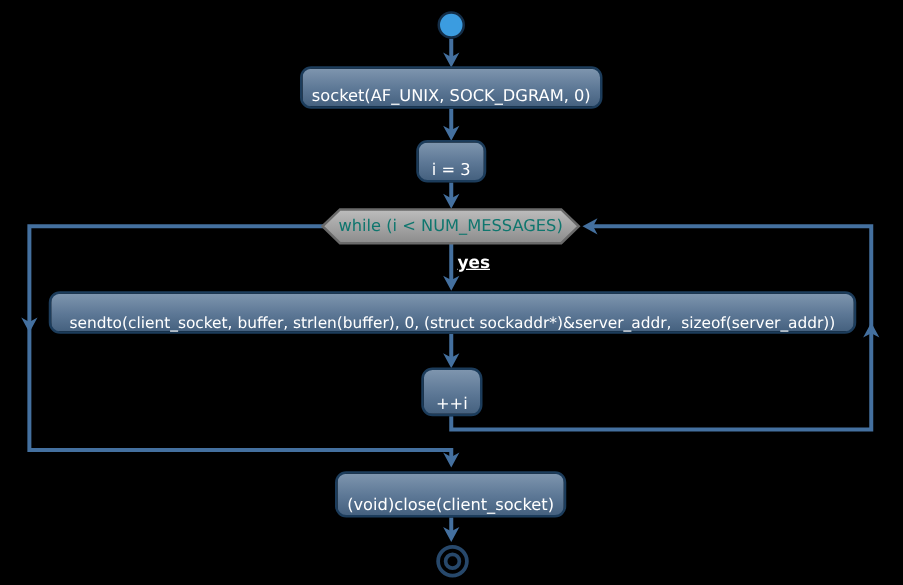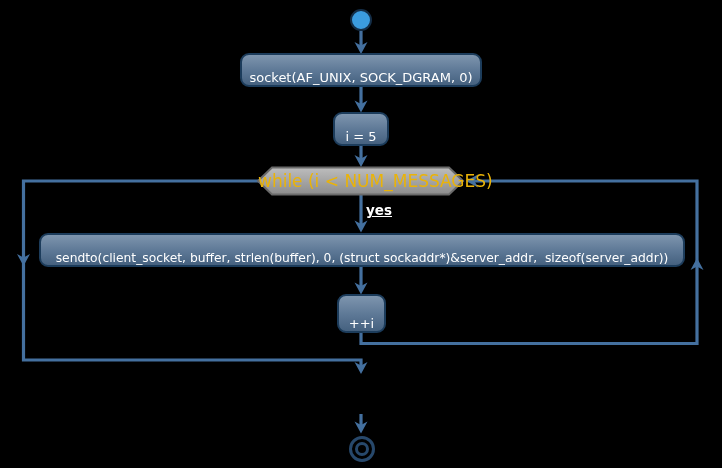--- a/index.html
+++ b/index.html
@@ -43,23 +43,23 @@
     background: #3b9ce0;
     border: 2px solid #142e48;
     border-radius: 50%;
   }
   .hex-label {
     position: absolute;
     left: 258px; top: 167px;
     width: 205px; height: 28px;
     display: flex;
     align-items: center;
-    justify-content: flex-start;
-    color: #eab308;
-    font-size: 17px;
+    justify-content: center;
+    color: #0f766e;
+    font-size: 13px;
     white-space: pre;
   }
   .edge-label-yes {
     position: absolute;
     left: 366px; top: 202px;
     color: #ffffff;
     font-size: 13.5px;
     font-weight: bold;
     text-decoration: underline;
     white-space: pre;
@@ -140,35 +140,38 @@
     <polygon class="hex-shape" points="258,181 272,167.5 449,167.5 463,181 449,194.5 272,194.5"></polygon>
   </svg>
 
   <div class="start-node"></div>
 
   <div class="anode" style="left:240px; top:53px; width:242px; height:34px;">
     <span>socket(AF_UNIX, SOCK_DGRAM, 0)</span>
   </div>
 
   <div class="anode" style="left:333px; top:112px; width:56px; height:34px;">
-    <span>i = 5</span>
+    <span>i = 3</span>
   </div>
 
   <div class="hex-label">
     <span>while (i &lt; NUM_MESSAGES)</span>
   </div>
 
   <div class="edge-label-yes">yes</div>
 
   <div class="anode anode--wide" style="left:39px; top:233px; width:646px; height:34px;">
     <span>sendto(client_socket, buffer, strlen(buffer), 0, (struct sockaddr*)&amp;server_addr,  sizeof(server_addr))</span>
   </div>
 
   <div class="anode" style="left:337px; top:294px; width:49px; height:39px;">
     <span>++i</span>
   </div>
 
+  <div class="anode" style="left:268px; top:377px; width:185px; height:37px;">
+    <span>(void)close(client_socket)</span>
+  </div>
 
   <div class="end-node">
     <div class="end-node-inner"></div>
   </div>
 
 </div>
 
 </body></html>

